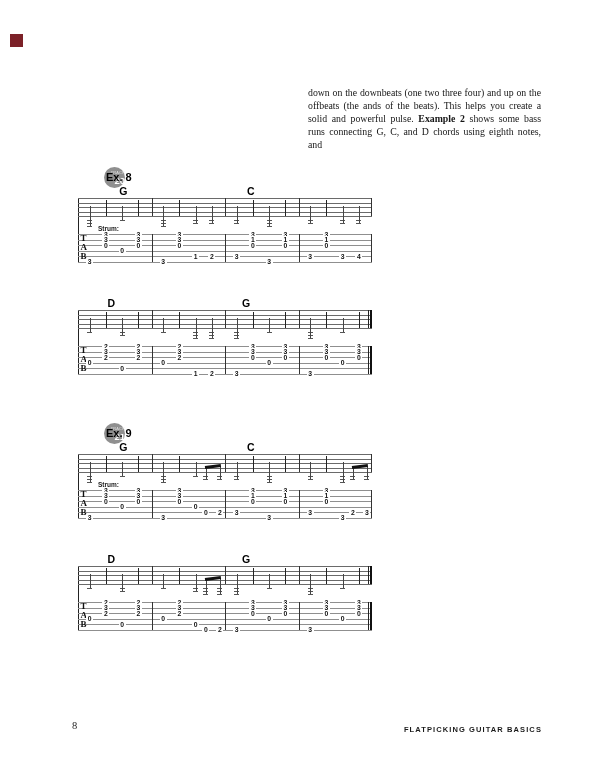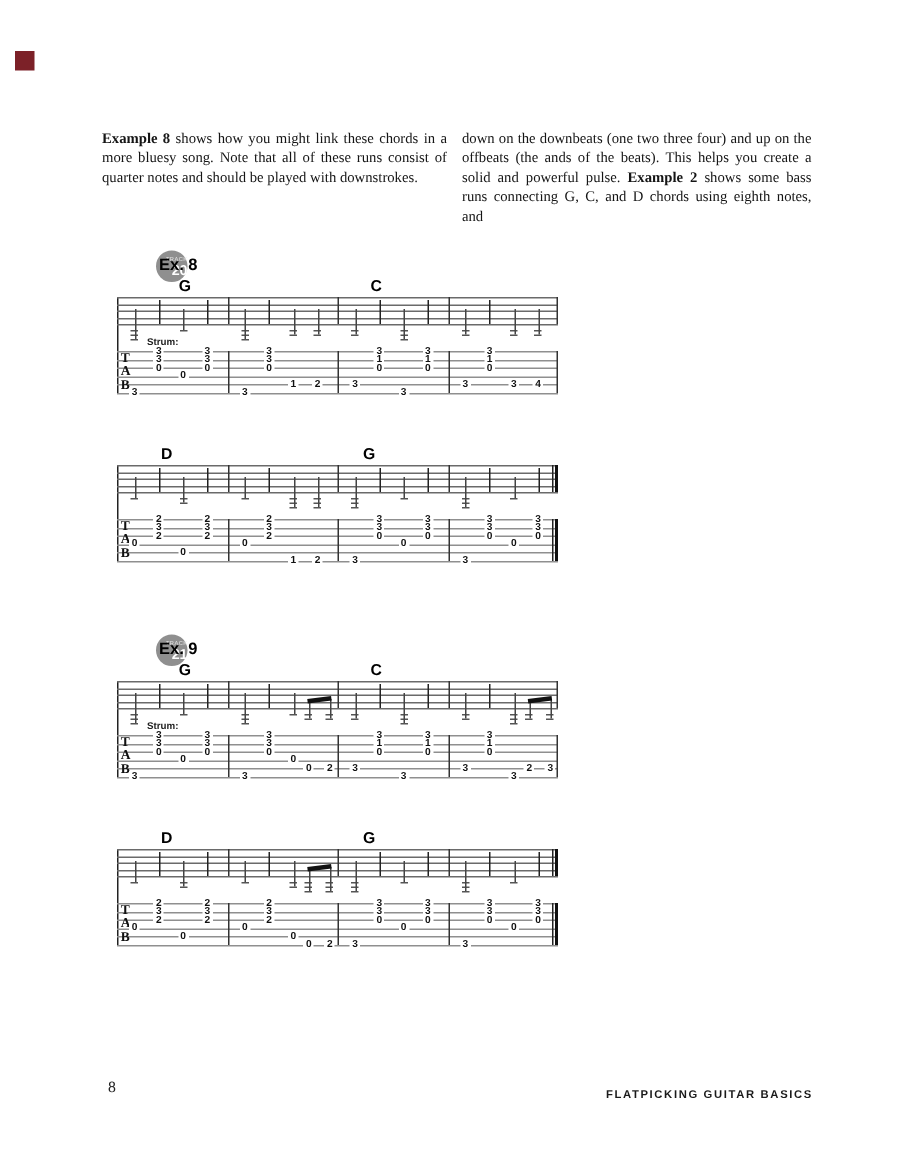--- a/index.html
+++ b/index.html
@@ -23,21 +23,20 @@
              letter-spacing:1.1px;color:#1a1a1a;}
 </style>
 </head>
 <body>
 
 <div class="page">
 
   <div class="corner" style="background: rgb(124, 33, 40);"></div>
 
   <div class="col col-left">
-    <p class="para"><b>Example 8</b><span> shows how you might link these chords in a more bluesy song. Note that all of these runs consist of quarter notes and should be played with downstrokes.</span></p>
   </div>
 
   <div class="col col-right">
     <p class="para"><span>down on the downbeats (one two three four) and up on the offbeats (the ands of the beats). This helps you create a solid and powerful pulse. </span><b>Example 2</b><span> shows some bass runs connecting G, C, and D chords using eighth notes, and</span></p>
   </div>
 
   <div class="exheader" style="top:167px">
     <div class="badge">
       <div class="badge-top">TRACK</div>
       <div class="badge-num">20</div>

